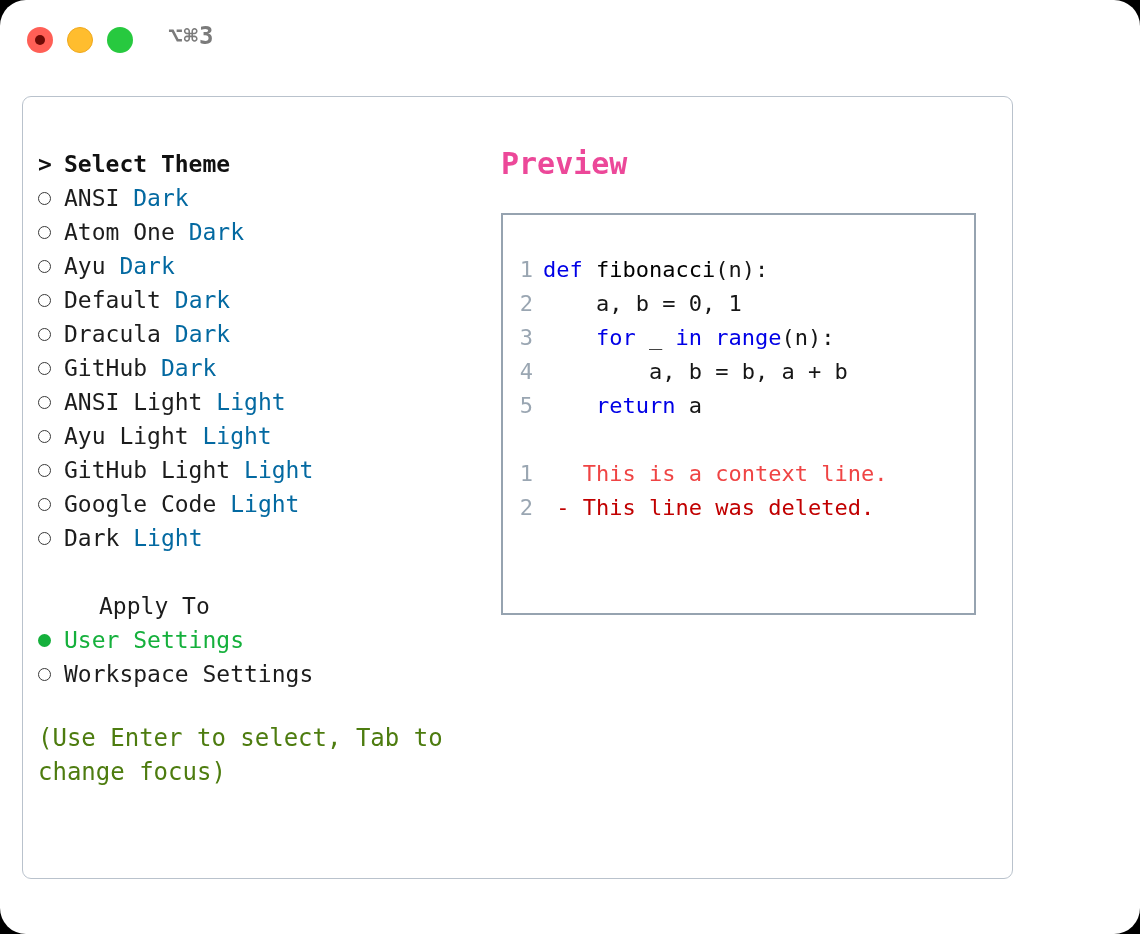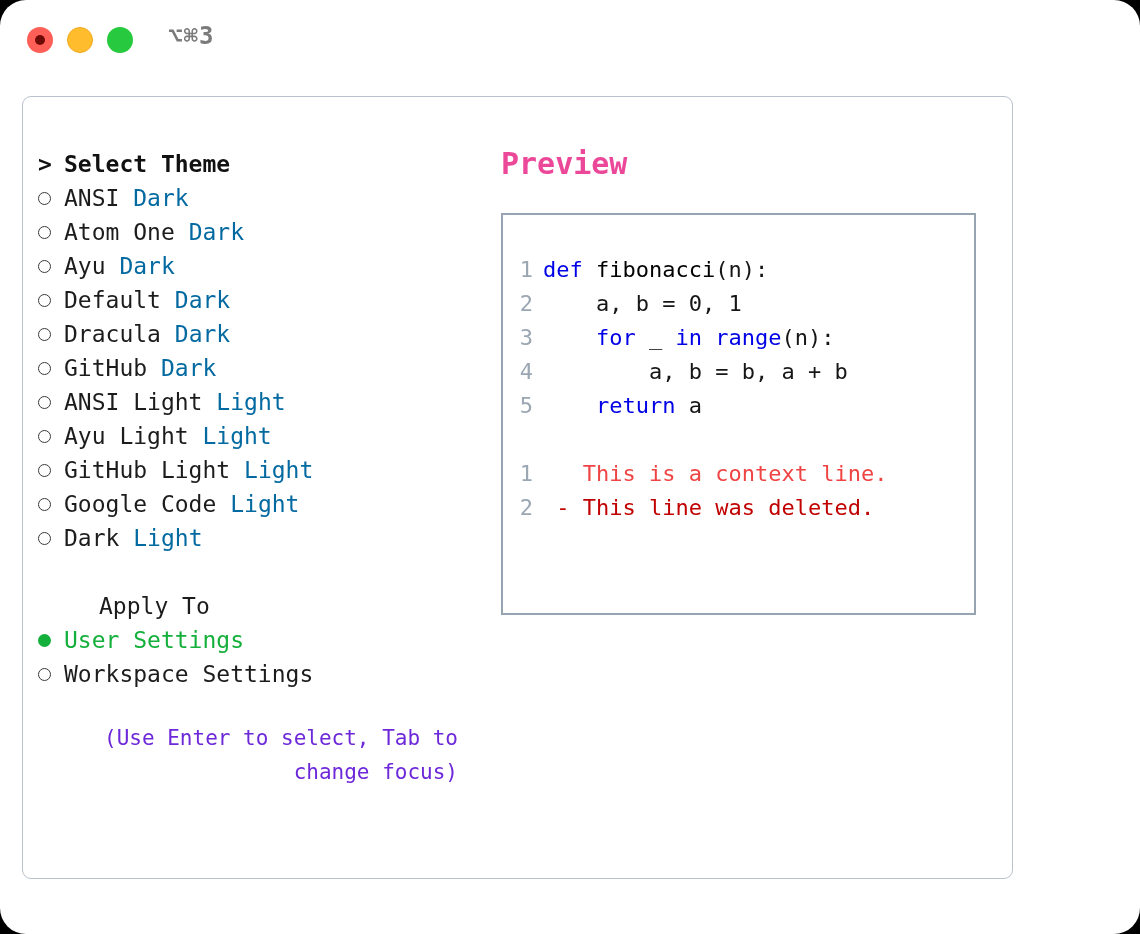--- a/index.html
+++ b/index.html
@@ -122,26 +122,25 @@
   .name { color: #1c1c1c; }
   .name.selected { color: #15b03c; }
   .tag  { color: #0369a1; }
 
   .plain-label { color: #1c1c1c; margin-left: 35px; }
 
   #spacer { height: 34px; }
 
   #hint {
     margin-top: 30px;
-    font-size: 21px;
-    line-height: 34px;
-    color: #6d28d9;
+    font-size: 24px;
+    line-height: 34px;
+    color: #4d7c0f;
     width: 420px;
     white-space: pre-wrap;
-    text-align: right;
   }
 
   
   #right-col {
     position: absolute;
     left: 478px;
     top: 50px;
     width: 490px;
   }
   #preview-title {

